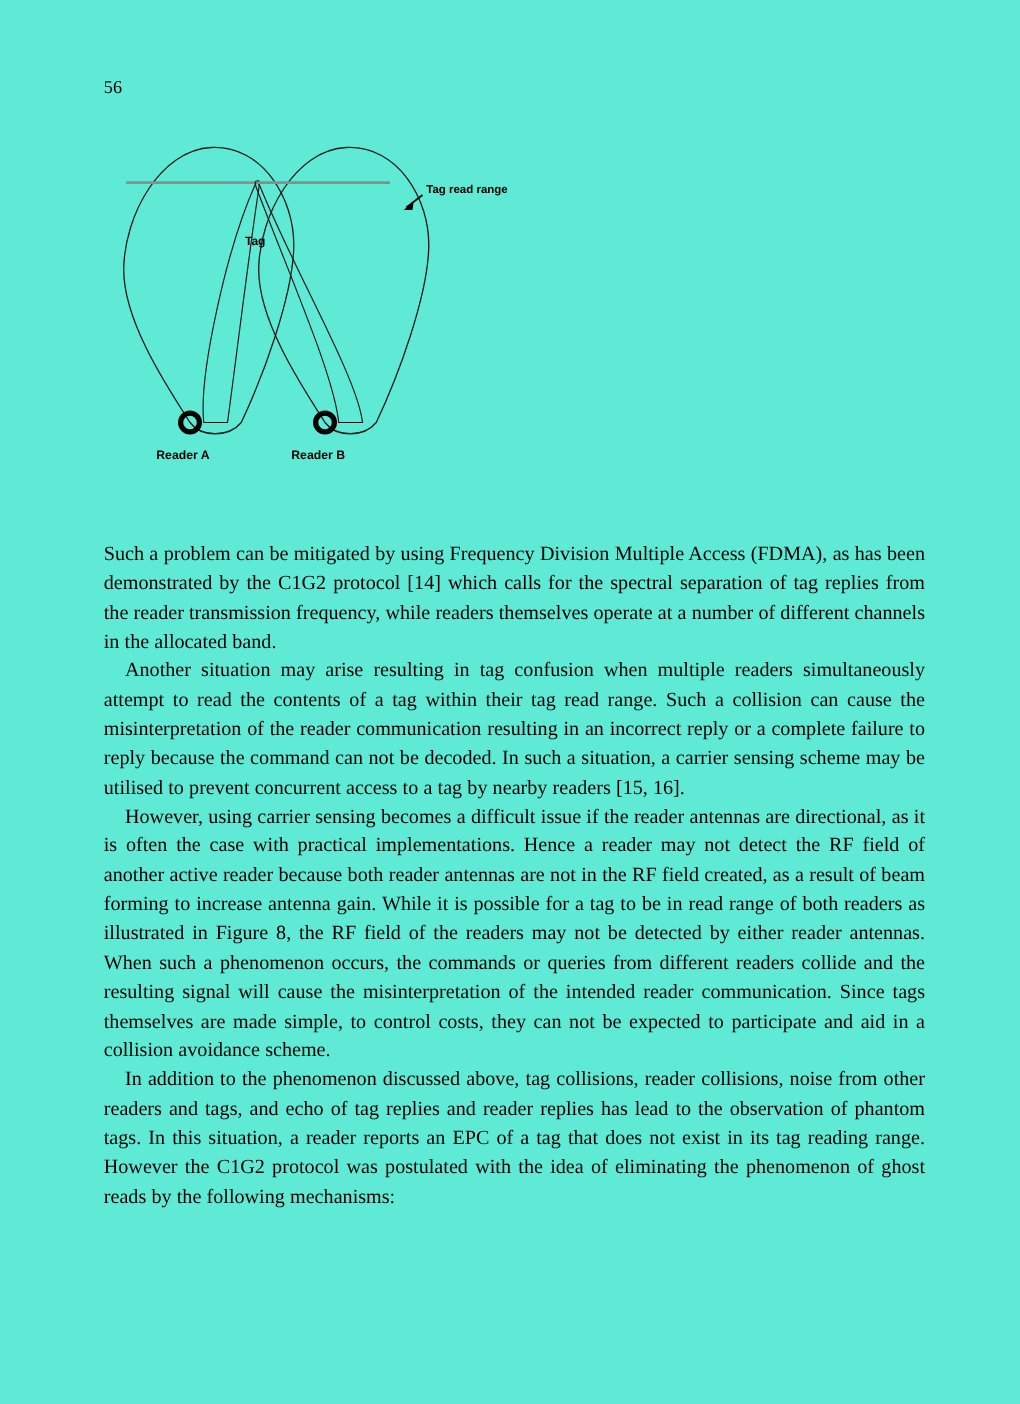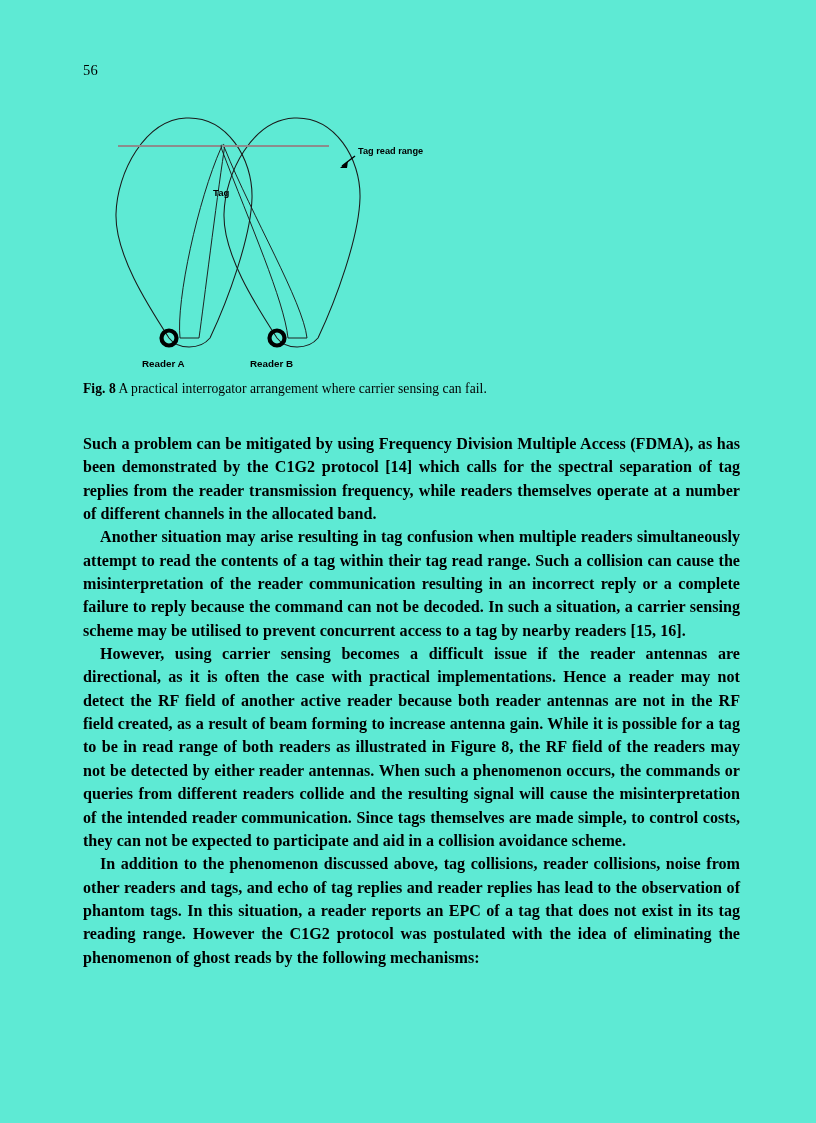--- a/index.html
+++ b/index.html
@@ -32,21 +32,21 @@
   .folio {
     letter-spacing: 0.2px;
   }
   .head-title {
     letter-spacing: 0.1px;
   }
 
   
   .figure-block {
     position: absolute;
-    left: 100px;
+    left: 83px;
     top: 104px;
     width: 656px;
   }
   .figure-art {
     position: relative;
     width: 360px;
     height: 272px;
   }
   .figure-art svg {
     display: block;
@@ -74,21 +74,20 @@
     font-size: 16.1px;
     line-height: 23.35px;
     text-align: justify;
     text-justify: inter-word;
     letter-spacing: 0.01px;
     word-spacing: 0.1px;
   }
   .body-text p {
     margin: 0;
     text-indent: 0;
-    font-weight: bold;
   }
   .body-text p.indent {
     text-indent: 17px;
   }
   
   .body-text p:last-child {
     text-align: justify;
   }
 </style>
 </head>
@@ -143,23 +142,20 @@
 
         <text x="113" y="92" font-family="'Liberation Sans', sans-serif" font-size="9.6" font-weight="bold" fill="#000000">Tag</text>
 
         <text x="42" y="263" font-family="'Liberation Sans', sans-serif" font-size="9.8" font-weight="bold" fill="#000000">Reader A</text>
 
         <text x="150" y="263" font-family="'Liberation Sans', sans-serif" font-size="9.8" font-weight="bold" fill="#000000">Reader B</text>
       </svg>
     </div>
   </div>
 
-  <div class="fig-caption">
-    <span class="lbl">Fig. 8</span><span> A practical interrogator arrangement where carrier sensing can fail.</span>
-  </div>
 
   <div class="body-text">
     <p>Such a problem can be mitigated by using Frequency Division Multiple Access (FDMA), as has been demonstrated by the C1G2 protocol [14] which calls for the spectral separation of tag replies from the reader transmission frequency, while readers themselves operate at a number of different channels in the allocated band.</p>
     <p class="indent">Another situation may arise resulting in tag confusion when multiple readers simultaneously attempt to read the contents of a tag within their tag read range. Such a collision can cause the misinterpretation of the reader communication resulting in an incorrect reply or a complete failure to reply because the command can not be decoded. In such a situation, a carrier sensing scheme may be utilised to prevent concurrent access to a tag by nearby readers [15, 16].</p>
     <p class="indent">However, using carrier sensing becomes a difficult issue if the reader antennas are directional, as it is often the case with practical implementations. Hence a reader may not detect the RF field of another active reader because both reader antennas are not in the RF field created, as a result of beam forming to increase antenna gain. While it is possible for a tag to be in read range of both readers as illustrated in Figure 8, the RF field of the readers may not be detected by either reader antennas. When such a phenomenon occurs, the commands or queries from different readers collide and the resulting signal will cause the misinterpretation of the intended reader communication. Since tags themselves are made simple, to control costs, they can not be expected to participate and aid in a collision avoidance scheme.</p>
     <p class="indent">In addition to the phenomenon discussed above, tag collisions, reader collisions, noise from other readers and tags, and echo of tag replies and reader replies has lead to the observation of phantom tags. In this situation, a reader reports an EPC of a tag that does not exist in its tag reading range. However the C1G2 protocol was postulated with the idea of eliminating the phenomenon of ghost reads by the following mechanisms:</p>
   </div>
 
 </div>
 

